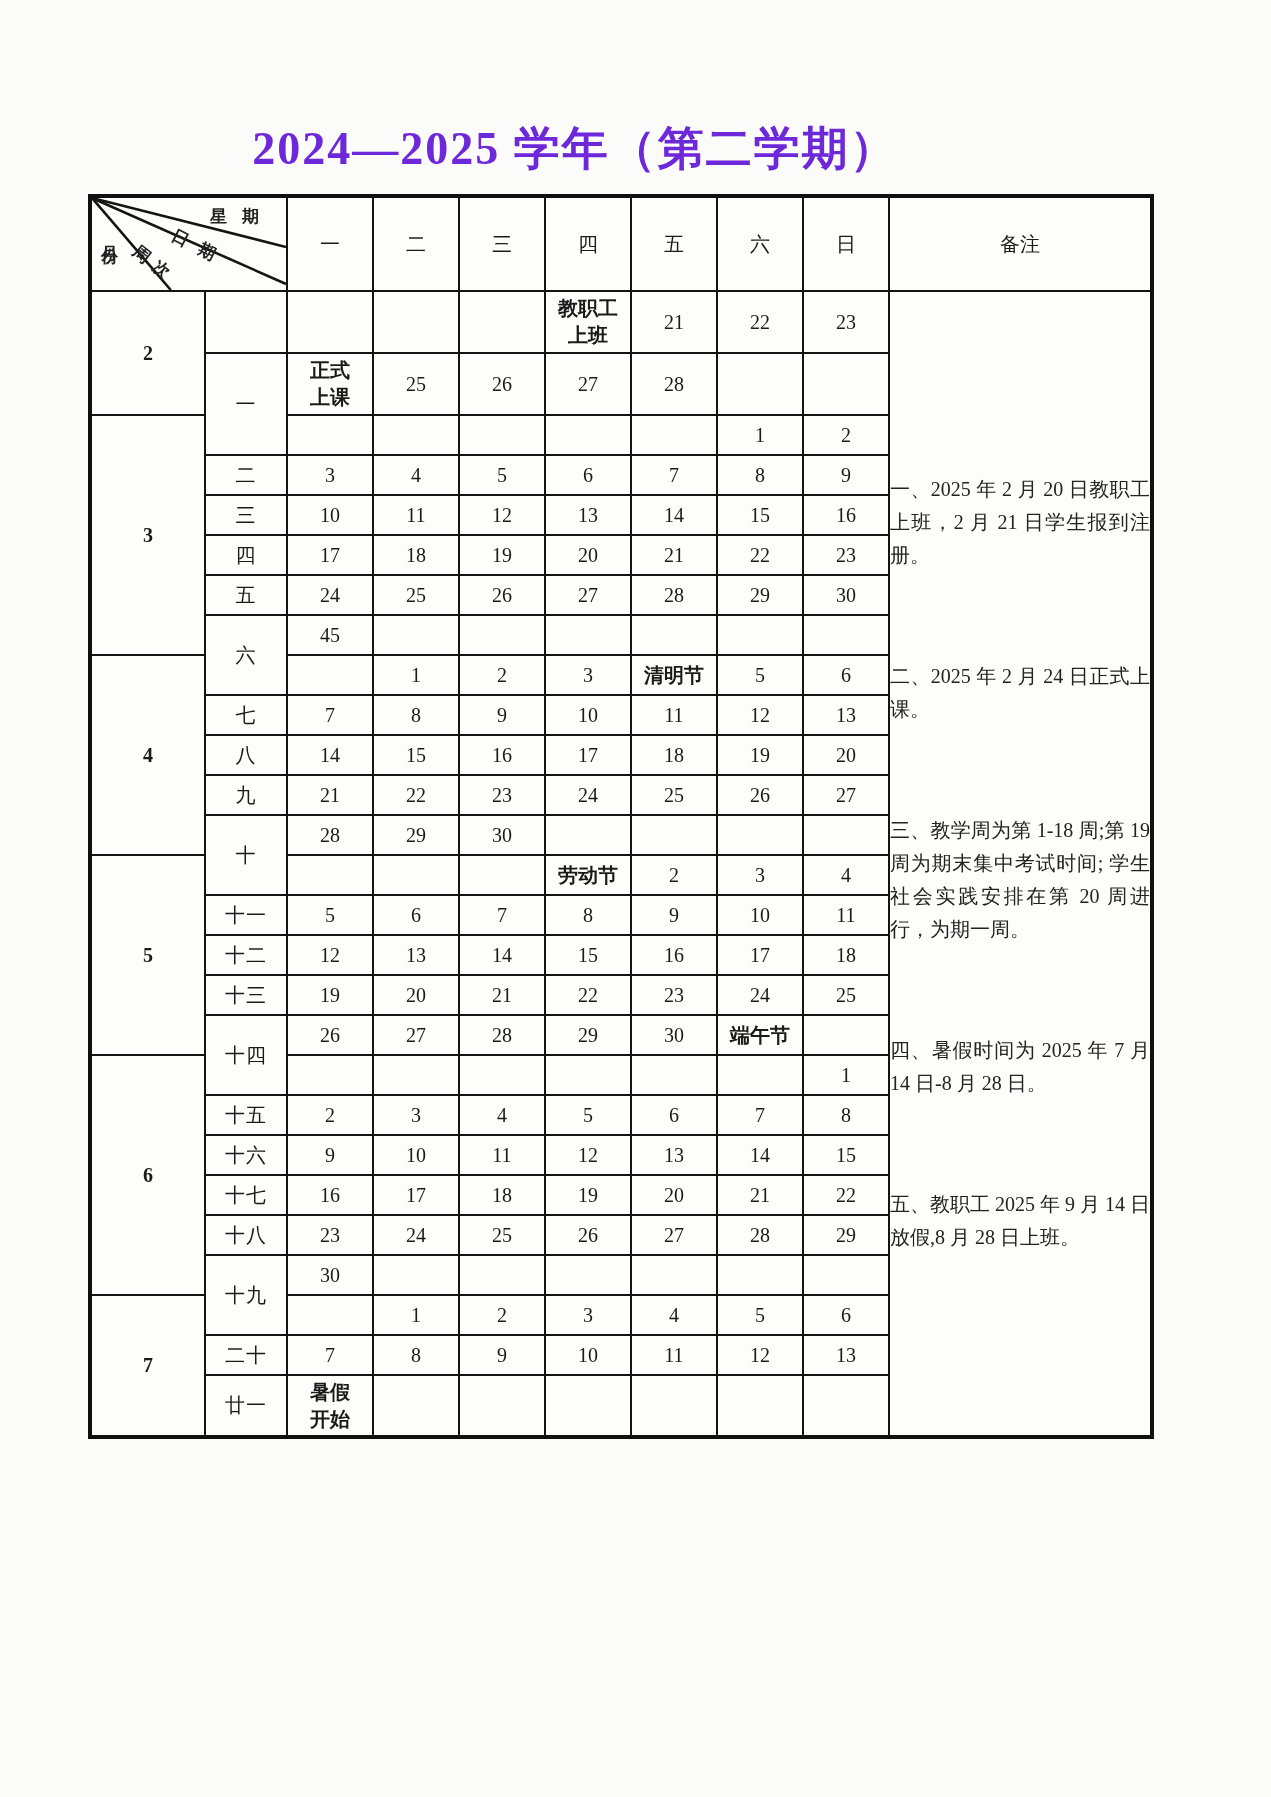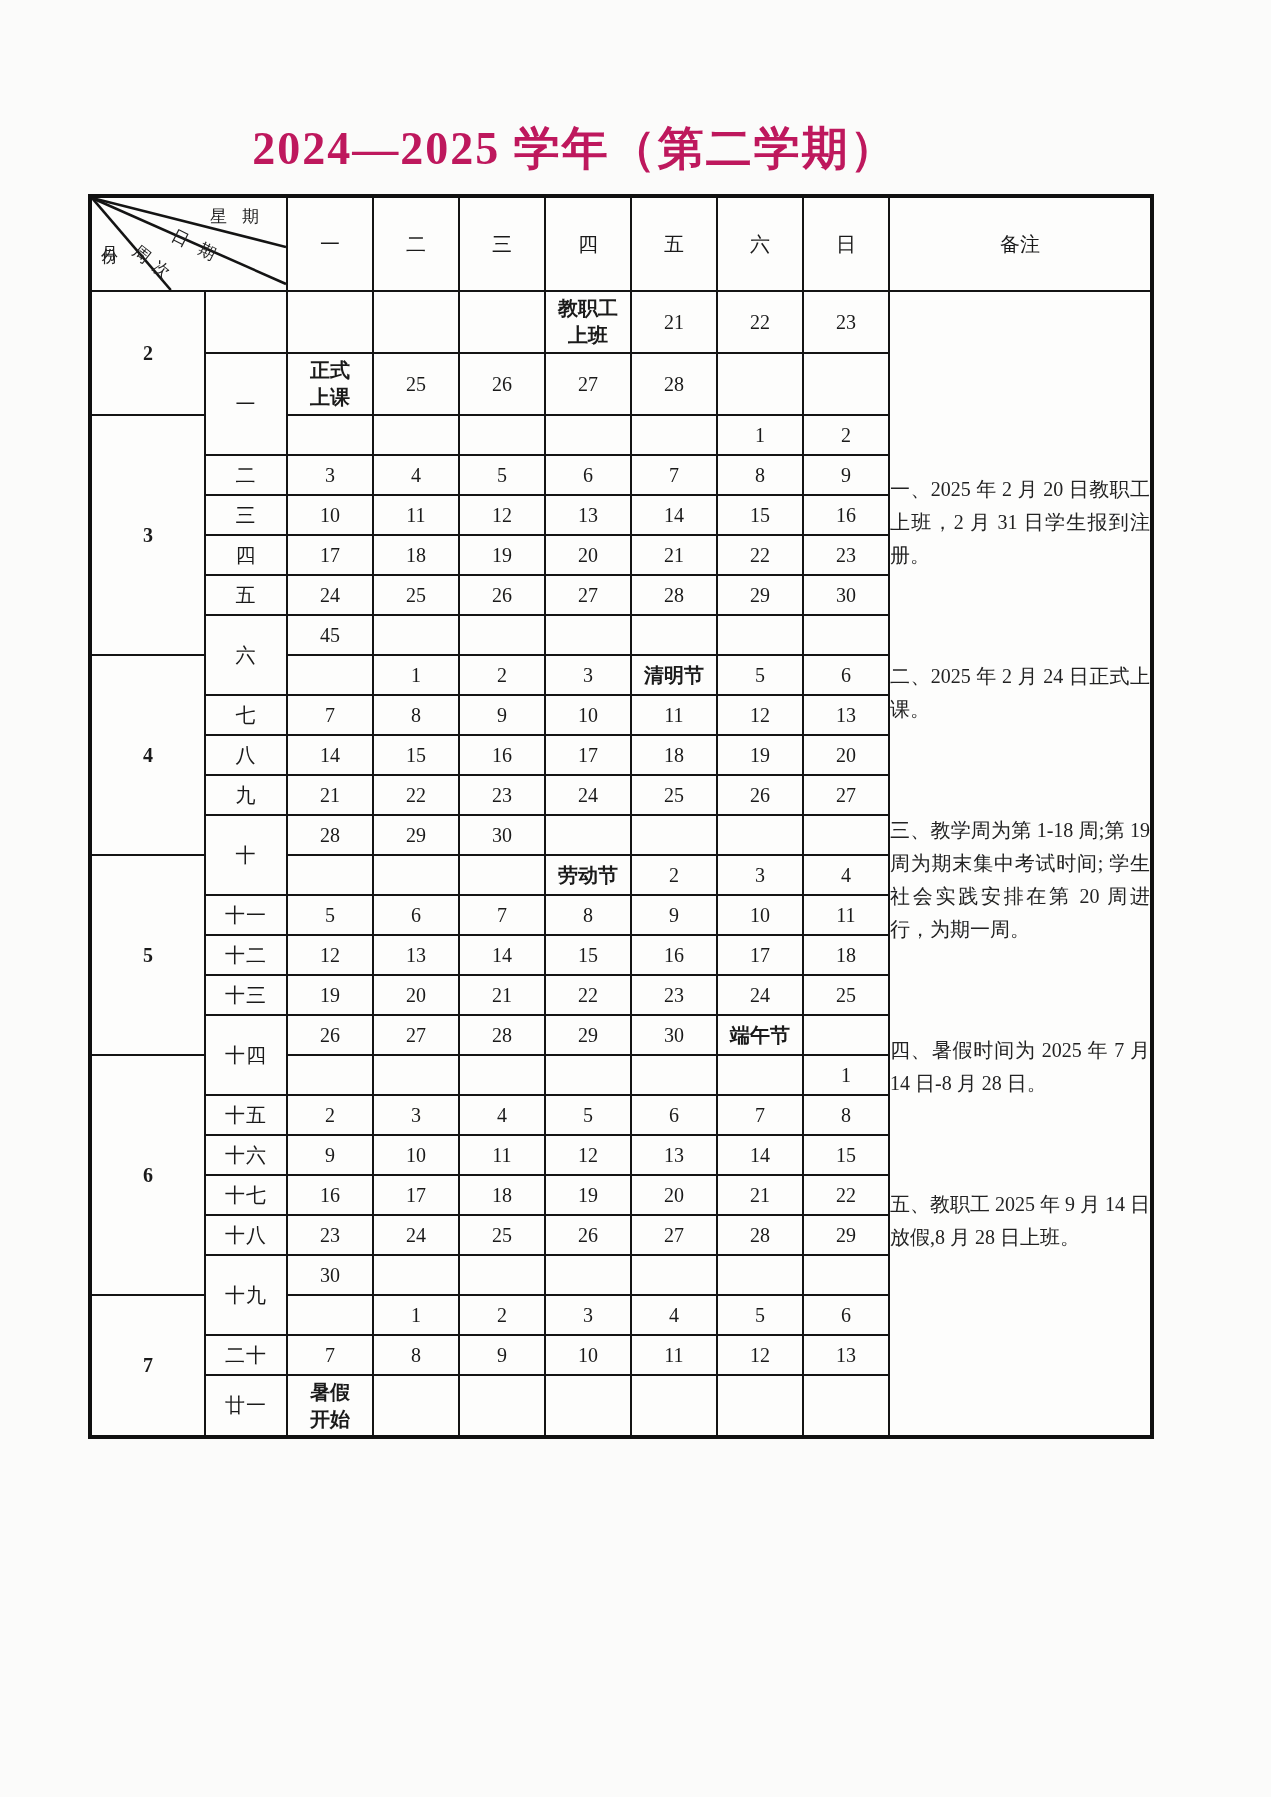--- a/index.html
+++ b/index.html
@@ -11,21 +11,21 @@
     position:relative;
   }
   .page-title{
     margin:118px 0 0 0;
     width:1150px;
     text-align:center;
     font-size:46px;
     font-weight:bold;
     letter-spacing:2px;
     font-family:"Liberation Serif","DejaVu Serif",serif;
-    color:#be185d;
+    color:#6d28d9;
   }
   table.cal{
     border-collapse:collapse;
     table-layout:fixed;
     margin:14px 0 0 88px;
     width:1062px;
     background:#fdfdfc;
   }
   table.cal td{
     border:2px solid #141414;
@@ -63,21 +63,21 @@
     text-align:justify;
     font-size:20px;
     line-height:33px;
     color:#222;
   }
   td.nt p + p{margin-top:88px;}
   
   td.corner{position:relative;padding:0;}
   .corner-box{
     position:relative;
-    width:100%;height:92px;
+    width:100%;height:92px;font-weight:bold;
   }
   .corner-box svg{
     position:absolute;left:0;top:0;width:100%;height:100%;
   }
   .corner-box svg line{stroke:#141414;stroke-width:2.6;}
   .corner-box span{
     position:absolute;
     font-size:17px;
     color:#222;
     white-space:nowrap;
@@ -135,21 +135,21 @@
       <td class="w"></td>
       <td class="d"></td>
       <td class="d"></td>
       <td class="d"></td>
       <td class="d sp">教职工
 上班</td>
       <td class="d">21</td>
       <td class="d">22</td>
       <td class="d">23</td>
       <td class="nt" rowspan="27">
-        <p>一、2025 年 2 月 20 日教职工上班，2 月 31 日学生报到注册。</p>
+        <p>一、2025 年 2 月 20 日教职工上班，2 月 21 日学生报到注册。</p>
         <p>二、2025 年 2 月 24 日正式上课。</p>
         <p>三、教学周为第 1-18 周;第 19 周为期末集中考试时间; 学生社会实践安排在第 20 周进行，为期一周。</p>
         <p>四、暑假时间为 2025 年 7 月 14 日-8 月 28 日。</p>
         <p>五、教职工 2025 年 9 月 14 日放假,8 月 28 日上班。</p>
       </td>
     </tr>
 
     <tr class="rt">
       <td class="w" rowspan="2">一</td>
       <td class="d sp">正式

